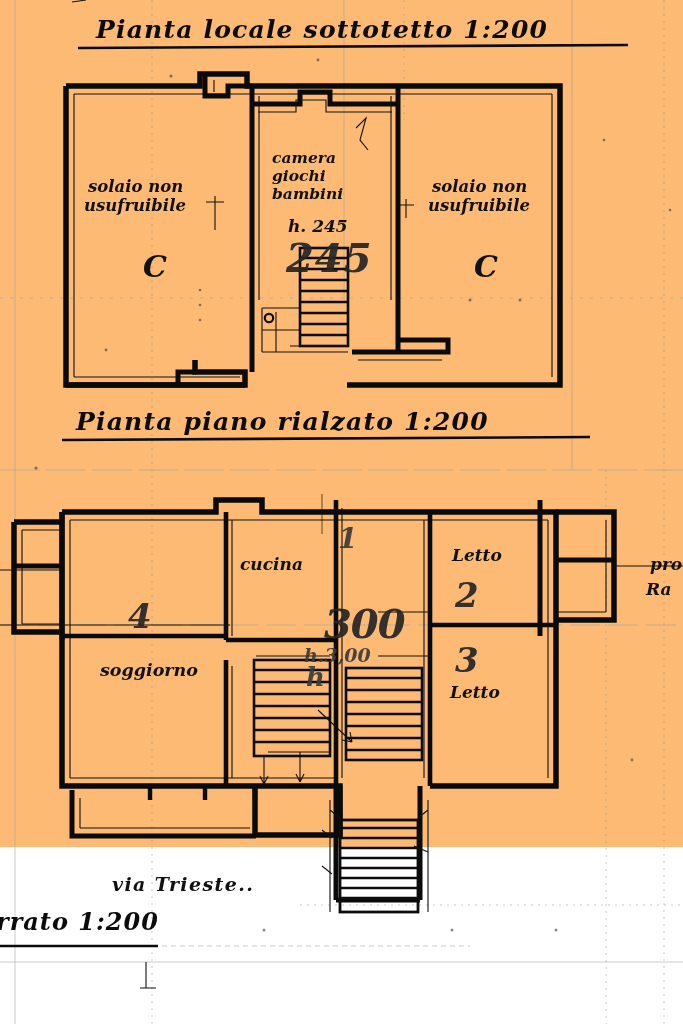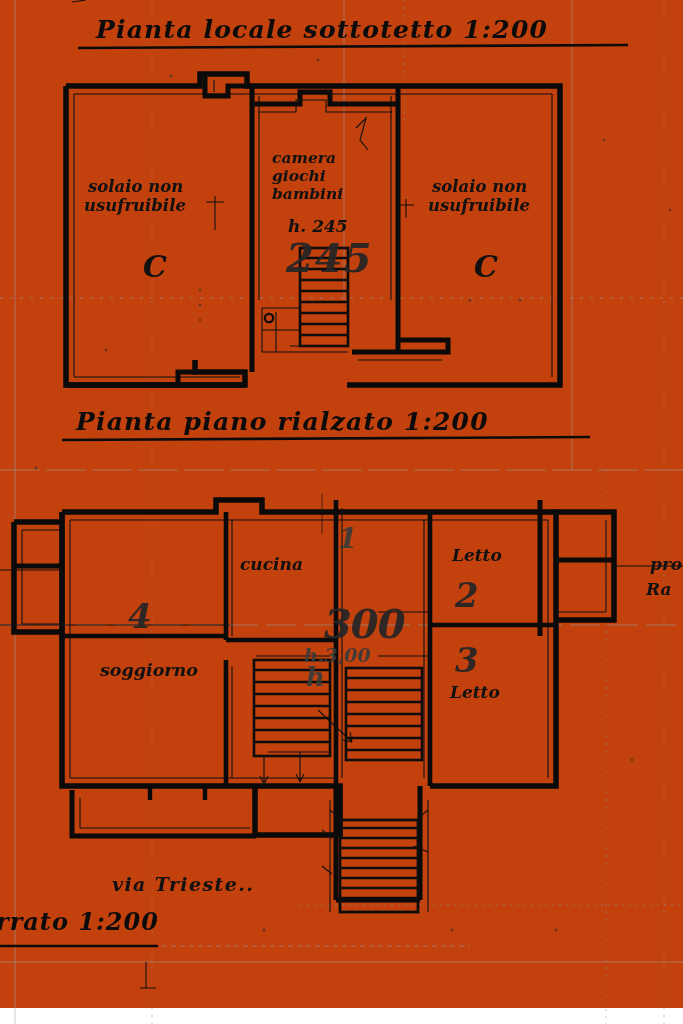--- a/index.html
+++ b/index.html
@@ -1,21 +1,21 @@
 <!DOCTYPE html>
 <html><head>
 <meta charset="utf-8">
 <style>
   html,body{margin:0;padding:0;background:#fff;}
   body{
     width:683px;height:1024px;overflow:hidden;
     font-family:"DejaVu Sans",sans-serif;
     position:relative;
   }
-  #sheet{position:absolute;inset:0;width:683px;height:1008px;background:#c2410c;}
+  #sheet{position:absolute;inset:0;width:683px;height:847px;background:#fdba74;}
   svg#plan{position:absolute;left:0;top:0;width:683px;height:1024px;display:block;}
   .title{font-family:"DejaVu Serif",serif;font-style:italic;font-weight:700;fill:#0b0b0b;}
   .room{font-family:"DejaVu Serif",serif;font-style:italic;font-weight:700;fill:#111;}
   .pen{font-family:"DejaVu Serif",serif;font-style:italic;font-weight:700;fill:#3a3a3a;opacity:.92;}
   .penbig{font-family:"DejaVu Serif",serif;font-style:italic;font-weight:700;fill:#262626;opacity:.93;}
   .wall{stroke:#0a0a0a;fill:none;}
   .thin{stroke:#111;fill:none;stroke-width:1.1;}
   .grid{stroke:#9aa0a6;fill:none;stroke-width:1;opacity:.55;}
   .gridd{stroke:#8e959b;fill:none;stroke-width:1;opacity:.5;stroke-dasharray:2 5;}
   .tread{stroke:#0d0d0d;fill:none;stroke-width:2.4;}

